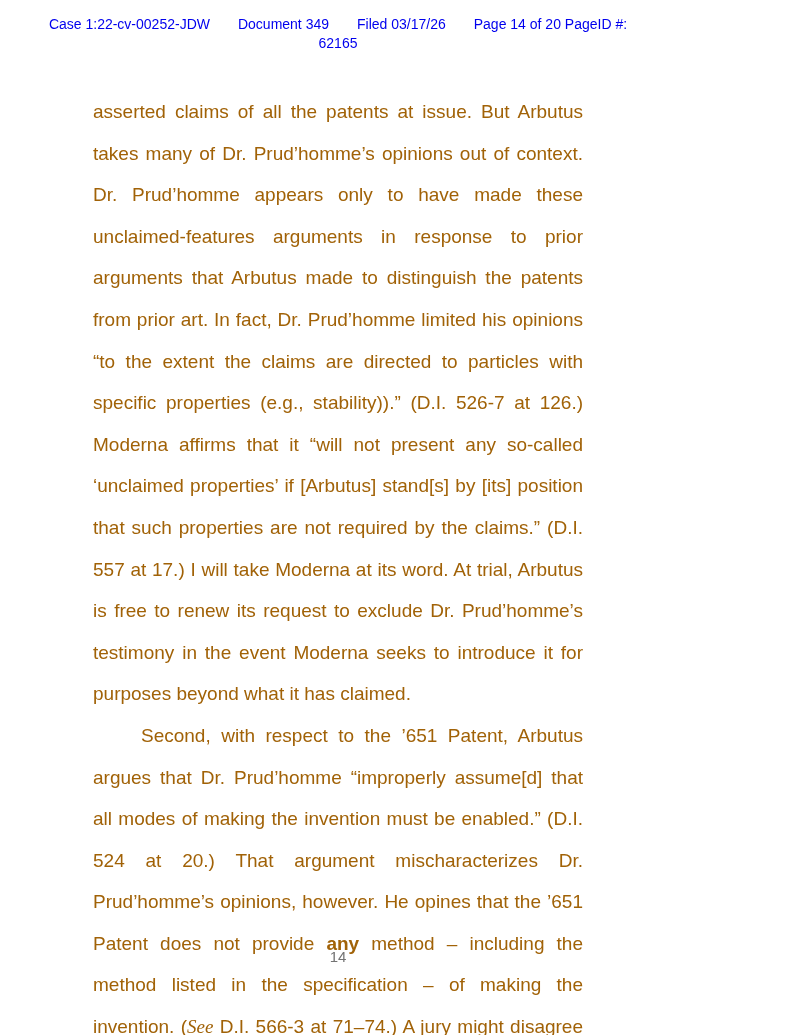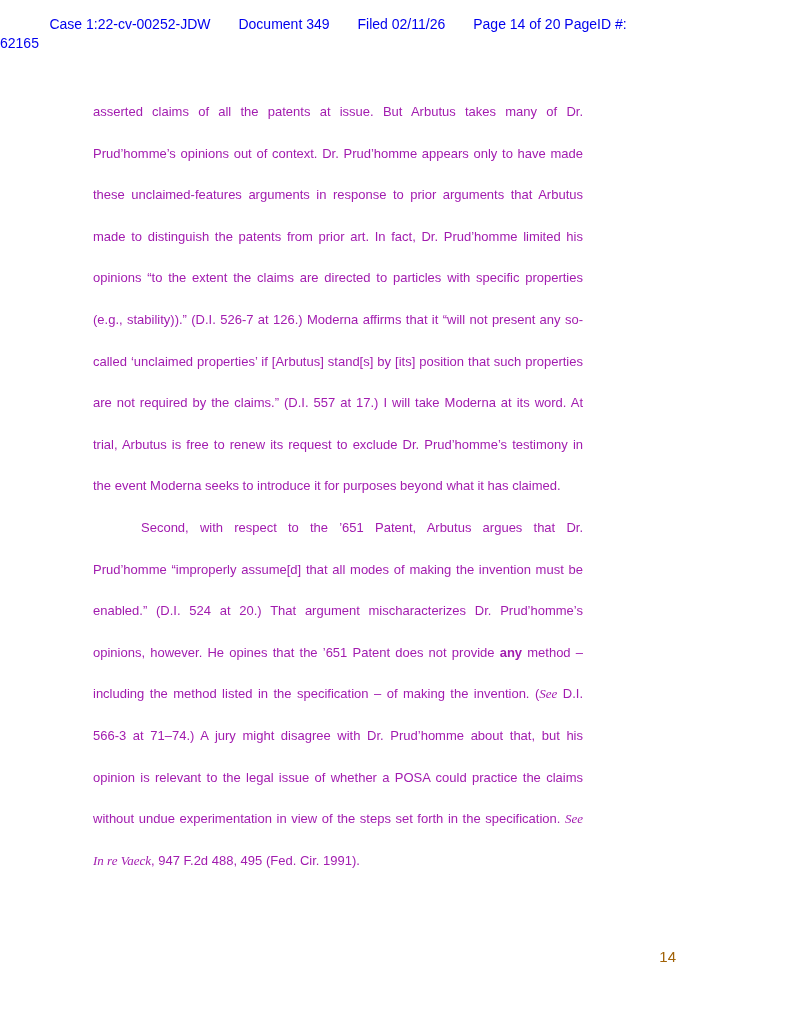--- a/index.html
+++ b/index.html
@@ -18,52 +18,52 @@
     color: #0000EE;
     font-size: 14px;
     line-height: 19px;
   }
   .header-line1 {
     display: flex;
     justify-content: center;
     gap: 28px;
     white-space: nowrap;
   }
-  .header-line2 { text-align: left; }
+  .header-line2 { text-align: center; }
   .content { margin: 38px 93px 0 93px; }
   .body-par {
     margin: 0;
-    font-size: 13px;
+    font-size: 19px;
     line-height: 41.6px;
     text-align: justify;
-    color: #a21caf;
+    color: #a16207;
   }
   .body-par.indent { text-indent: 48px; }
   .footer {
     position: absolute;
     top: 948px;
     left: 0;
     width: 100%;
-    text-align: right;
+    text-align: center;
     font-size: 15px;
-    color: #a16207;
+    color: #737373;
   }
   b { font-weight: bold; }
   i { font-style: italic; font-family: Liberation Serif, serif; }
 </style>
 </head>
 <body>
 
 <div class="page">
 
   <div class="header">
     <div class="header-line1">
         <span>Case 1:22-cv-00252-JDW</span>
         <span>Document 349</span>
-        <span>Filed 02/11/26</span>
+        <span>Filed 03/17/26</span>
         <span>Page 14 of 20 PageID #:</span>
       </div>
     <div class="header-line2"><span>62165</span></div>
   </div>
 
   <div class="content">
     <p class="body-par"><span>asserted claims of all the patents at issue. But Arbutus takes many of Dr. Prud’homme’s opinions out of context. Dr. Prud’homme appears only to have made these unclaimed-features arguments in response to prior arguments that Arbutus made to distinguish the patents from prior art. In fact, Dr. Prud’homme limited his opinions “to the extent the claims are directed to particles with specific properties (e.g., stability)).” (D.I. 526-7 at 126.) Moderna affirms that it “will not present any so-called ‘unclaimed properties’ if [Arbutus] stand[s] by [its] position that such properties are not required by the claims.” (D.I. 557 at 17.) I will take Moderna at its word. At trial, Arbutus is free to renew its request to exclude Dr. Prud’homme’s testimony in the event Moderna seeks to introduce it for purposes beyond what it has claimed.</span></p>
     <p class="body-par indent"><span>Second, with respect to the ’651 Patent, Arbutus argues that Dr. Prud’homme “improperly assume[d] that all modes of making the invention must be enabled.” (D.I. 524 at 20.) That argument mischaracterizes Dr. Prud’homme’s opinions, however. He opines that the ’651 Patent does not provide </span><b>any</b><span> method – including the method listed in the specification – of making the invention. (</span><i>See</i><span> D.I. 566-3 at 71–74.) A jury might disagree with Dr. Prud’homme about that, but his opinion is relevant to the legal issue of whether a POSA could practice the claims without undue experimentation in view of the steps set forth in the specification. </span><i>See In re Vaeck</i><span>, 947 F.2d 488, 495 (Fed. Cir. 1991).</span></p>
   </div>
 

